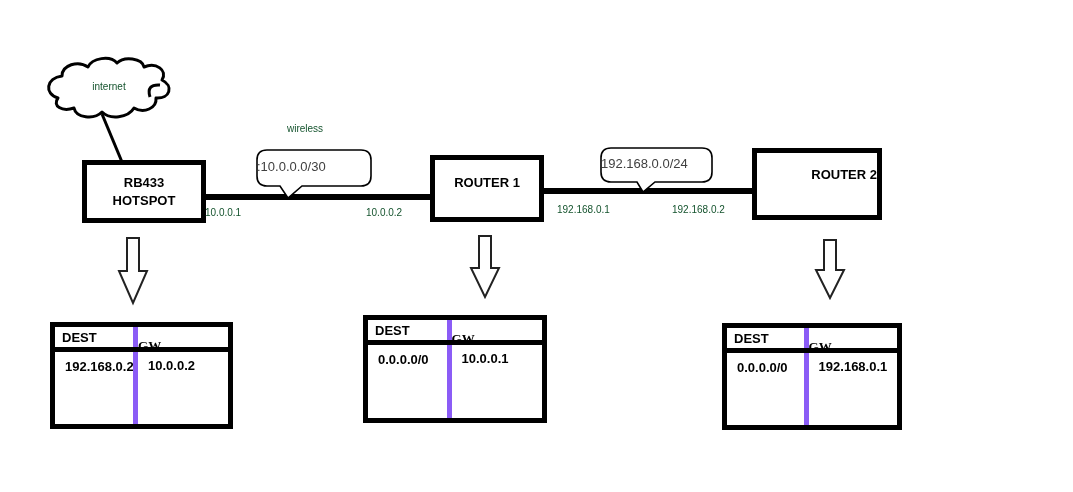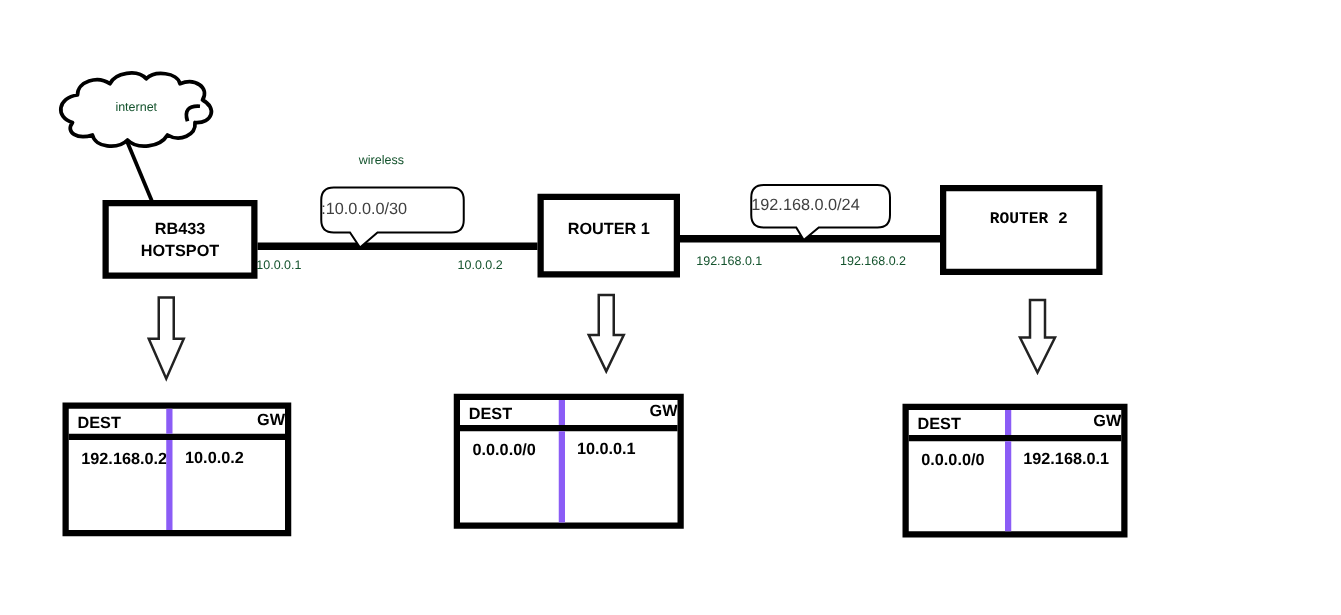--- a/index.html
+++ b/index.html
@@ -52,44 +52,43 @@
     flex-direction: column;
     align-items: center;
     justify-content: center;
     line-height: 1.35;
   }
   .node.router1 {
     text-align: center;
     padding-top: 15px;
   }
   .node.router2 {
-    text-align: center;
+    text-align: right;
     padding: 14px 0 0 12px;
-    font-family: Liberation Mono, monospace;
   }
   .rtable {
     position: absolute;
     z-index: 1;
     box-sizing: border-box;
     border: 5px solid #000;
     background: #fff;
     display: flex;
     flex-direction: column;
     font-weight: bold;
     font-size: 13px;
     color: #000;
   }
   .trow { display: flex; width: 100%; box-sizing: border-box; }
   .trow.thead { flex: 0 0 25px; height: 25px; border-bottom: 5px solid #000; }
   .trow.tbody { flex: 1 1 auto; }
   .tcell { box-sizing: border-box; overflow: hidden; white-space: nowrap; }
   .tcell.dest { flex: 0 0 48%; border-right: 5px solid #8b5cf6; }
   .tcell.gw { flex: 1 1 auto; }
   .th.dest { padding: 3px 0 0 7px; }
-  .th.gw { padding: 1px 0 0 0; text-align: right; }
+  .th.gw { padding: 11px 0 0 0; text-align: left; font-family: Liberation Serif, serif; }
   .td.dest { padding: 7px 0 0 10px; }
   .td.gw { padding: 6px 0 0 10px; }
 </style>
 </head>
 <body>
 
 <div class="canvas">
 
   <svg class="layer" width="1073" height="492" viewBox="0 0 1073 492">
 

